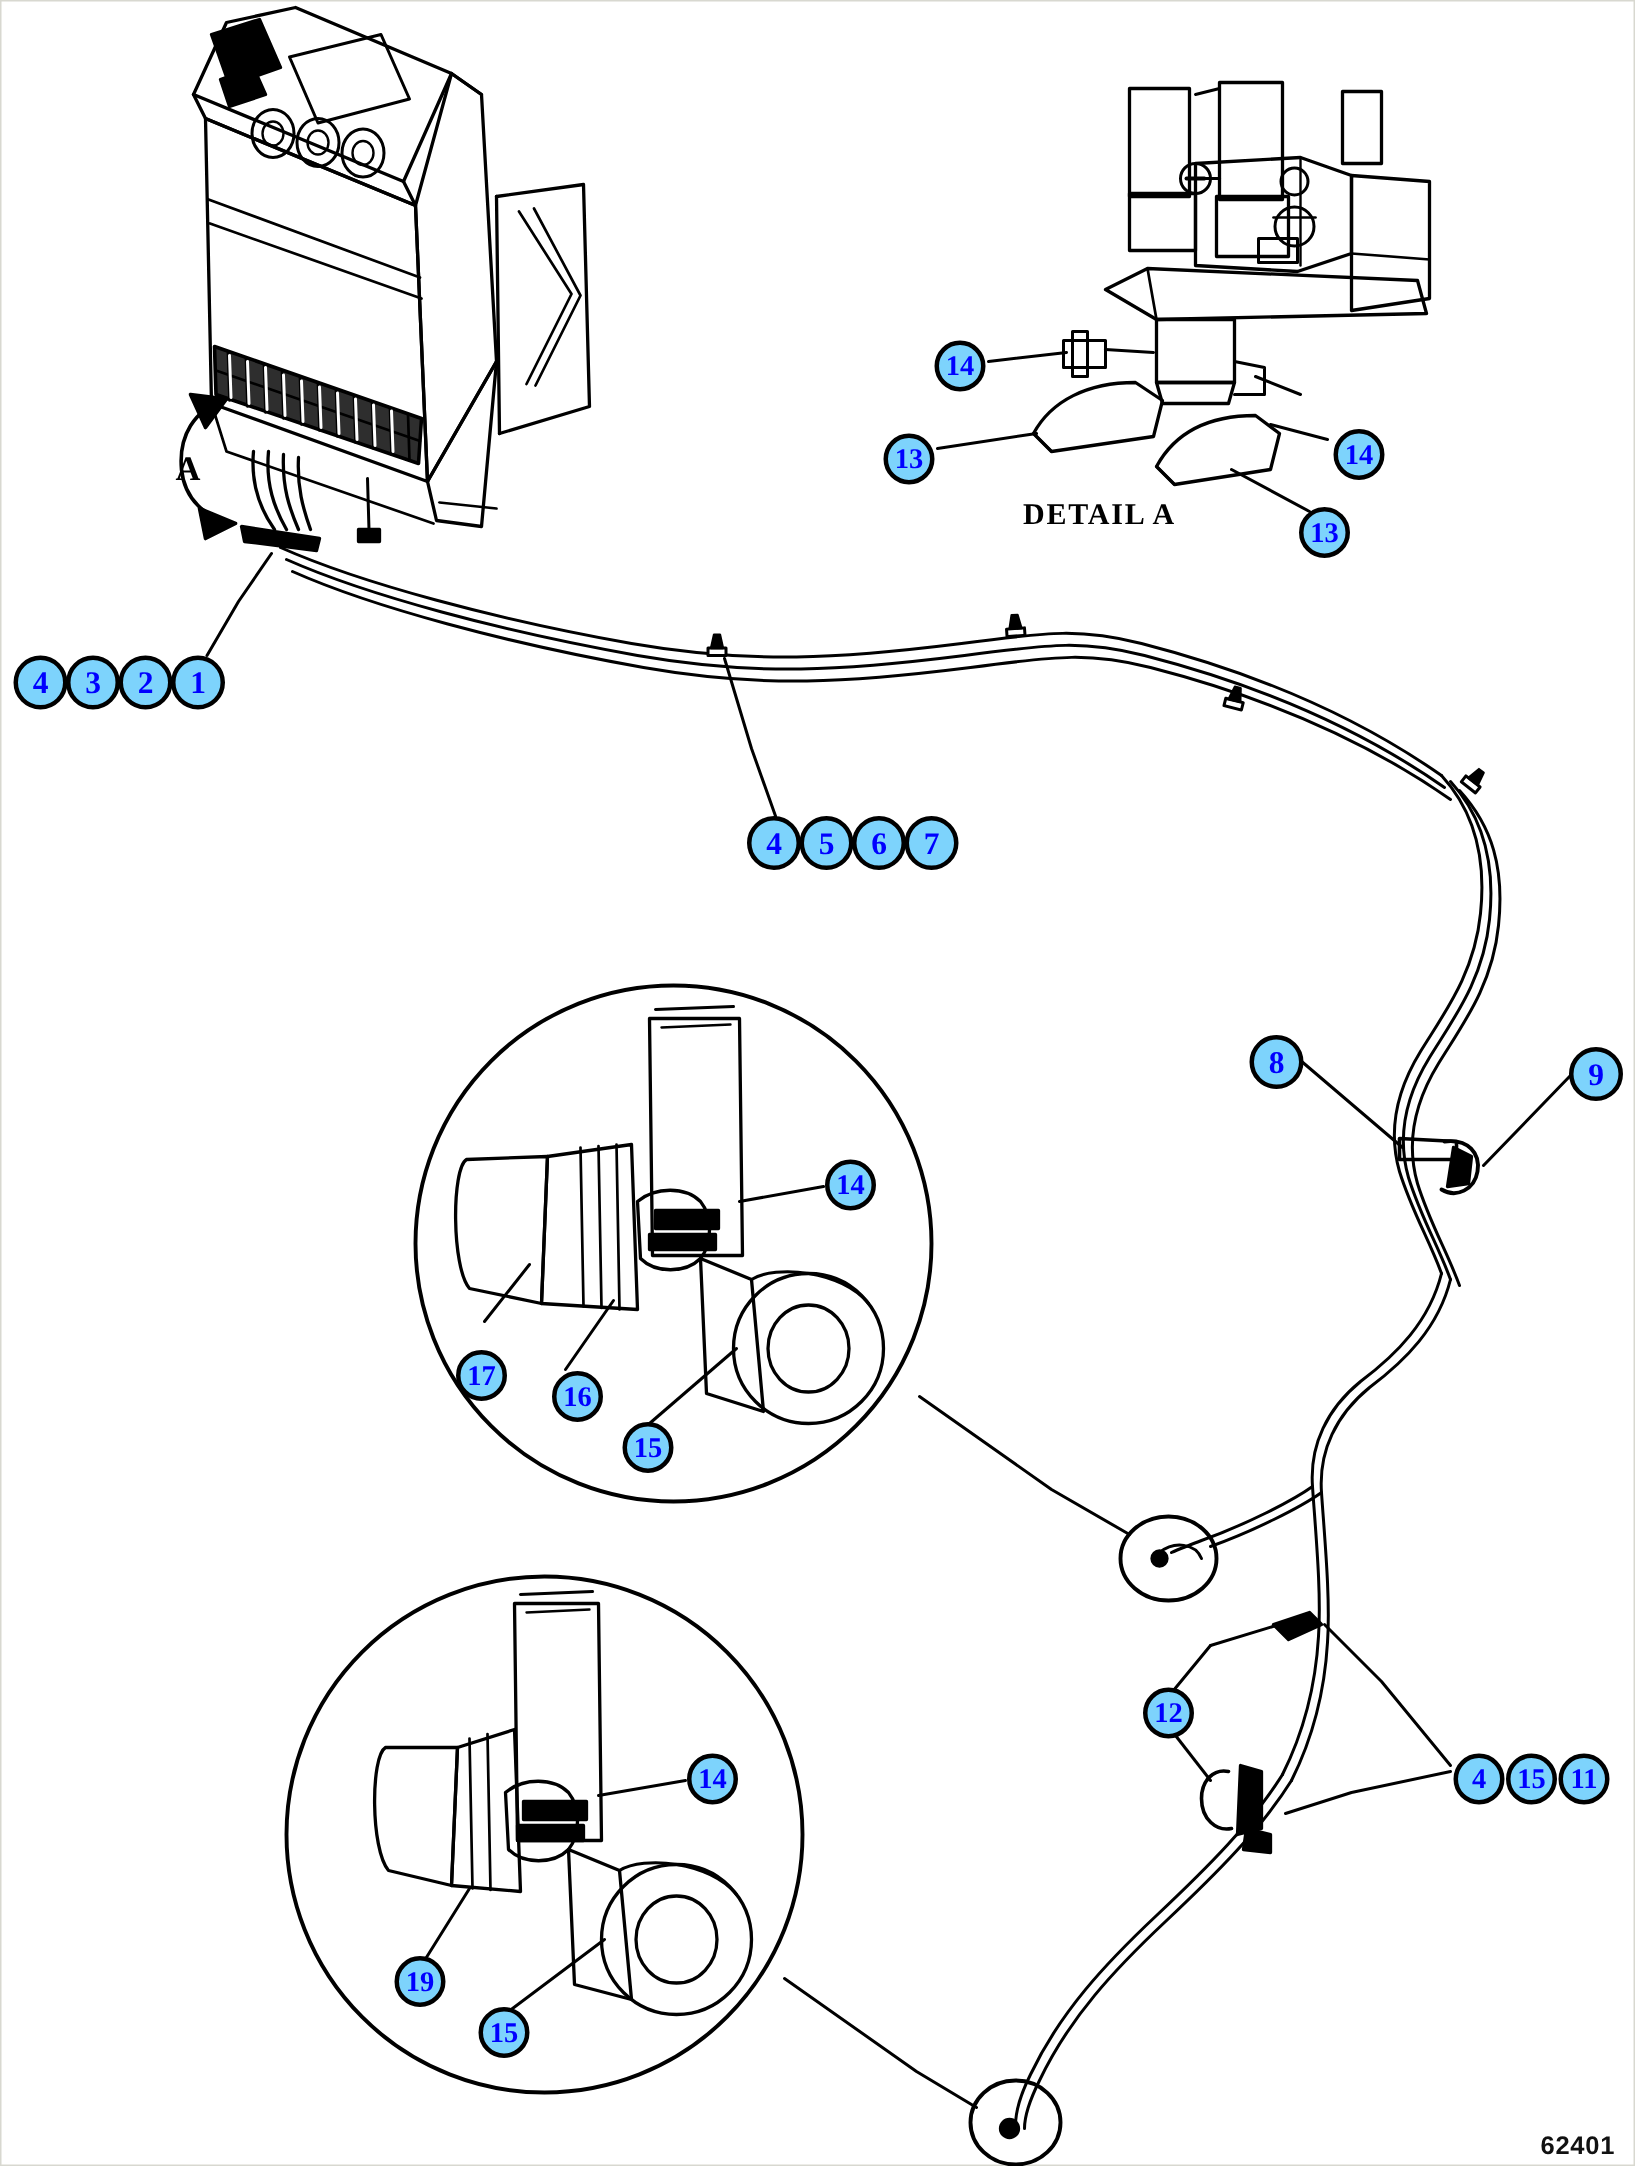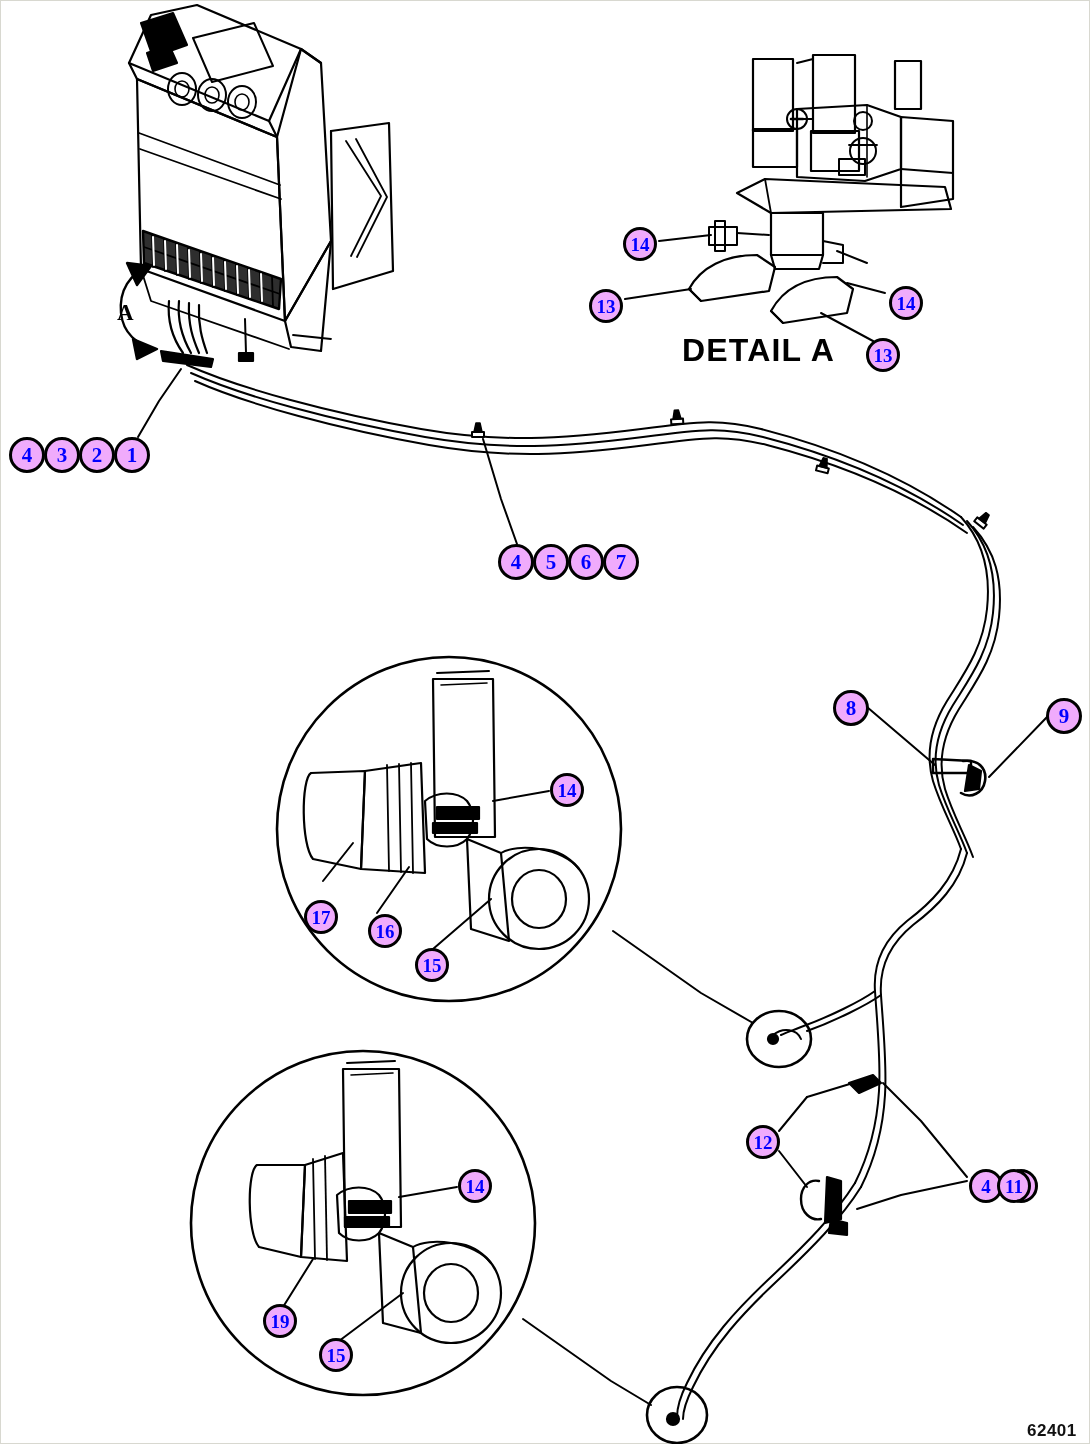--- a/index.html
+++ b/index.html
@@ -10,36 +10,36 @@
   }
   #sheet{
     position:relative;width:1090px;height:1444px;
     background:#ffffff;border:1px solid #d8d8d0;box-sizing:border-box;
   }
   svg#art{position:absolute;left:0;top:0;width:1090px;height:1444px;}
 
   
   .callout{
     position:absolute;width:36px;height:36px;border-radius:50%;
-    background:#f0abfc;border:3px solid #000000;
+    background:#7dd3fc;border:3px solid #000000;
     display:flex;align-items:center;justify-content:center;
     font-family:"Liberation Serif", serif;
     font-weight:bold;font-size:21px;line-height:1;
     color:#0000ff;box-sizing:border-box;z-index:12;
     -webkit-user-select:none;user-select:none;
   }
   .callout.sm{width:34px;height:34px;font-size:19px;}
 
   
   .lbl{
     position:absolute;z-index:12;color:#000000;
     font-family:"Liberation Sans", sans-serif;
     font-weight:bold;-webkit-user-select:none;user-select:none;
   }
-  #detail-a-label{font-size:32px;letter-spacing:1.2px;}
+  #detail-a-label{font-size:20px;letter-spacing:1.2px;font-family:Liberation Serif, serif;}
   #section-a-label{font-size:23px;font-family:"Liberation Serif",serif;}
   #sheet-code{
     font-size:17px;letter-spacing:0.5px;color:#111;
     font-family:"Liberation Sans",sans-serif;
   }
 </style>
 </head>
 <body>
 
 <div id="sheet">
@@ -333,18 +333,18 @@
   <div class="callout sm" style="left:367px;top:913px;">16</div>
   <div class="callout sm" style="left:414px;top:947px;">15</div>
 
   <div class="callout sm" style="left:457px;top:1168px;">14</div>
   <div class="callout sm" style="left:262px;top:1303px;">19</div>
   <div class="callout sm" style="left:318px;top:1337px;">15</div>
 
   <div class="callout" style="left:832px;top:689px;">8</div>
   <div class="callout" style="left:1045px;top:697px;">9</div>
 
-  <div class="callout sm" style="left:745px;top:1124px;">12</div>
+  <div class="callout sm" style="left:761px;top:1124px;">12</div>
   <div class="callout sm" style="left:968px;top:1168px;">4</div>
   <div class="callout sm" style="left:1003px;top:1168px;">15</div>
-  <div class="callout sm" style="left:996px;top:1168px;text-align:right;">11</div>
+  <div class="callout sm" style="left:1038px;top:1168px;text-align:right;">11</div>
 
 </div>
 
 </body></html>

